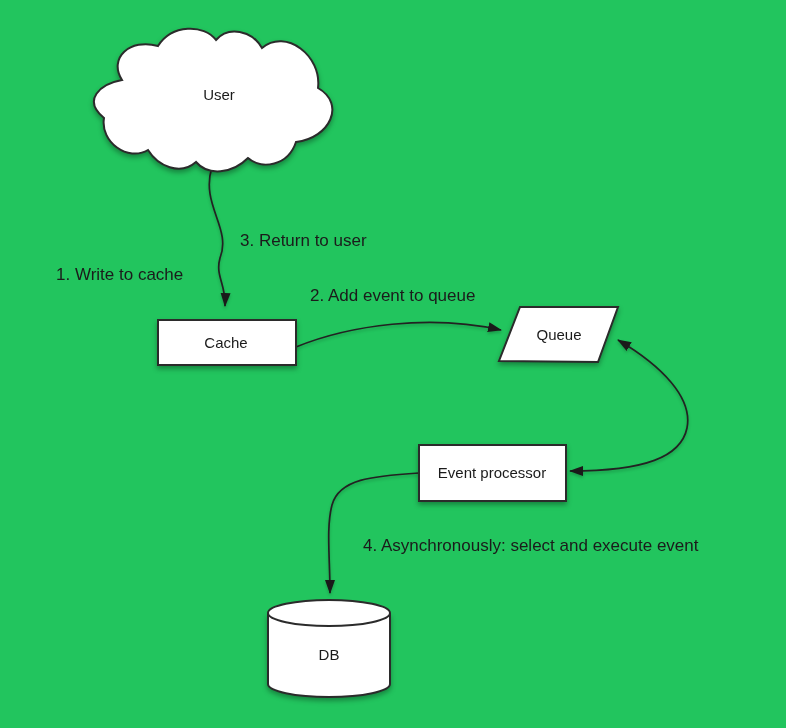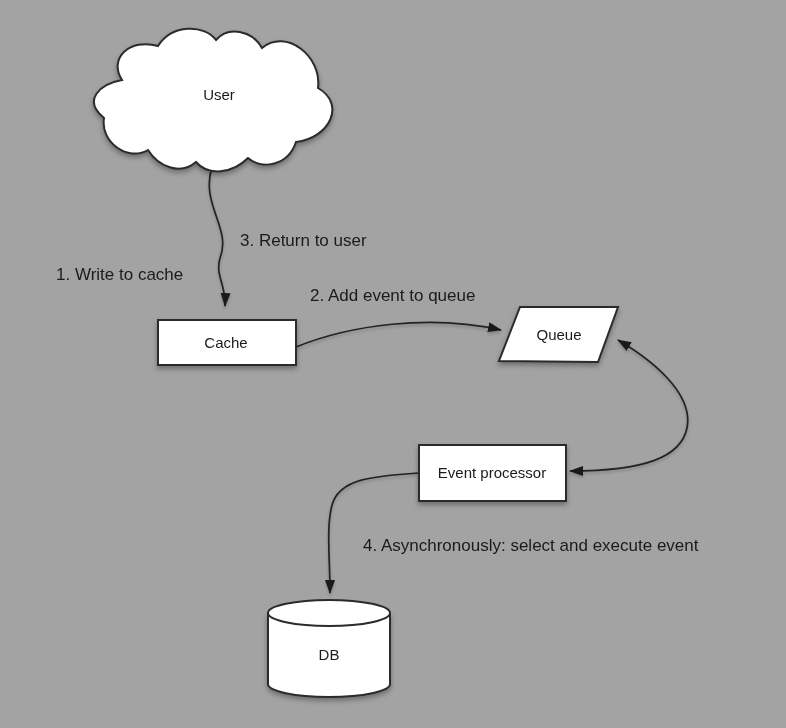--- a/index.html
+++ b/index.html
@@ -5,21 +5,21 @@
   html, body {
     margin: 0;
     padding: 0;
     background: #ffffff;
     font-family: "Liberation Sans", sans-serif;
   }
   .canvas {
     position: relative;
     width: 786px;
     height: 728px;
-    background: #a3a3a3;
+    background: #22c55e;
     overflow: hidden;
   }
   svg { display: block; }
   .shape {
     fill: #ffffff;
     stroke: #2b2b2b;
     stroke-width: 2;
     filter: drop-shadow(0px 3.5px 2.5px rgba(0,0,0,0.32));
   }
   .connector {

